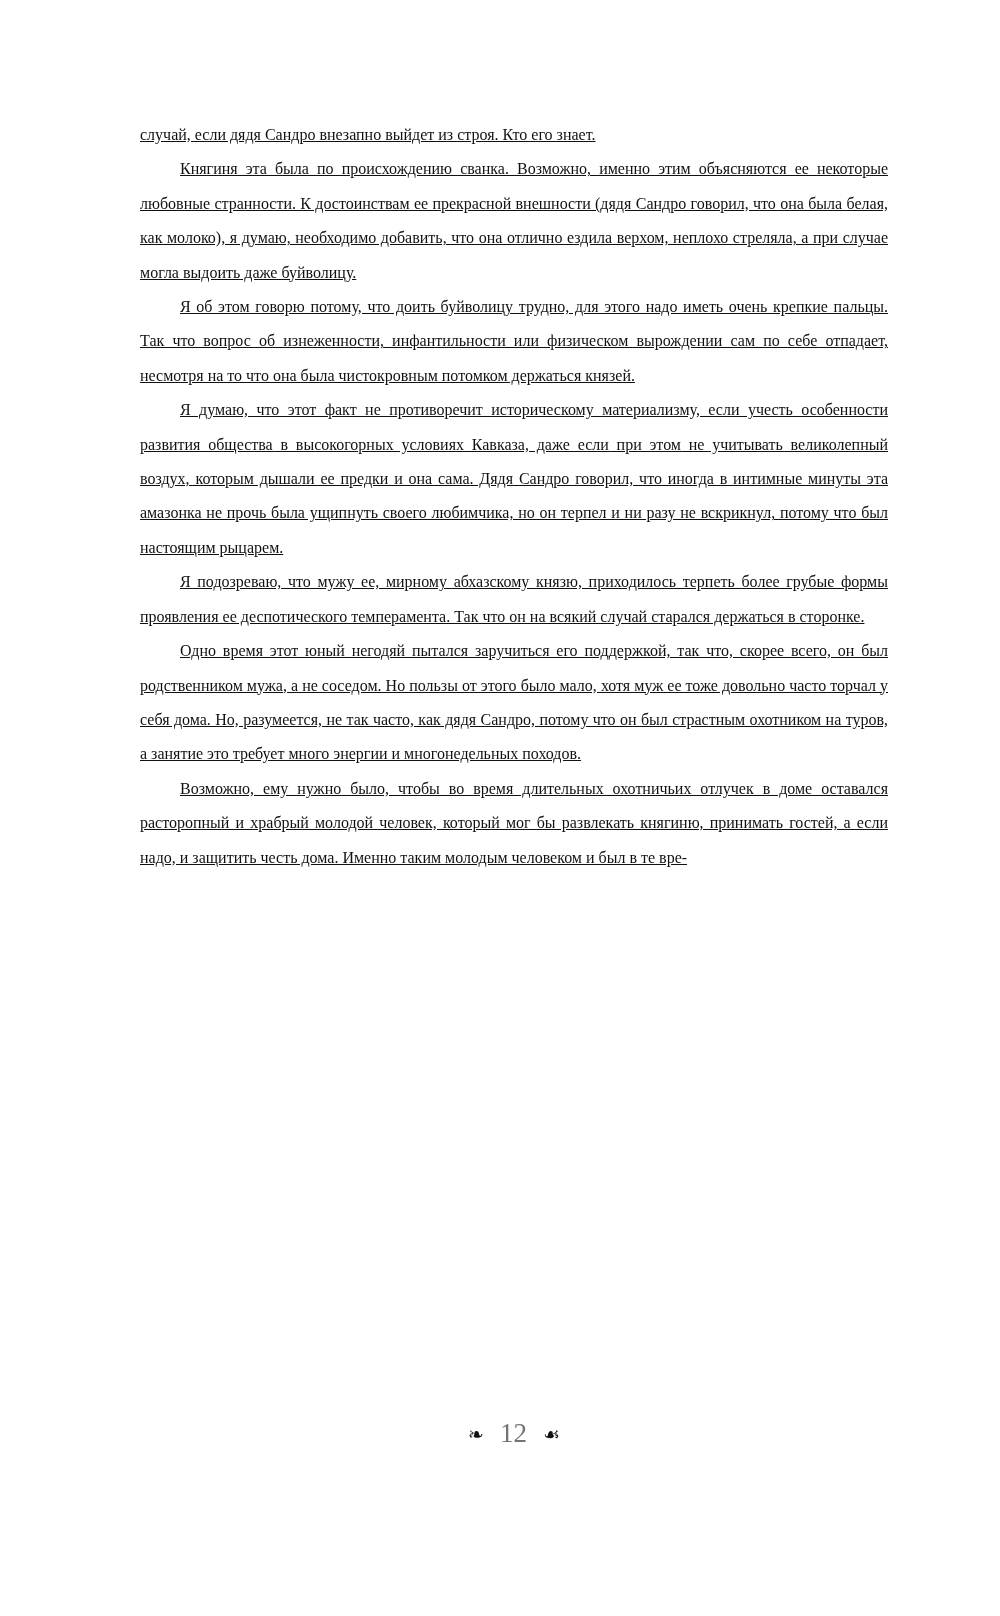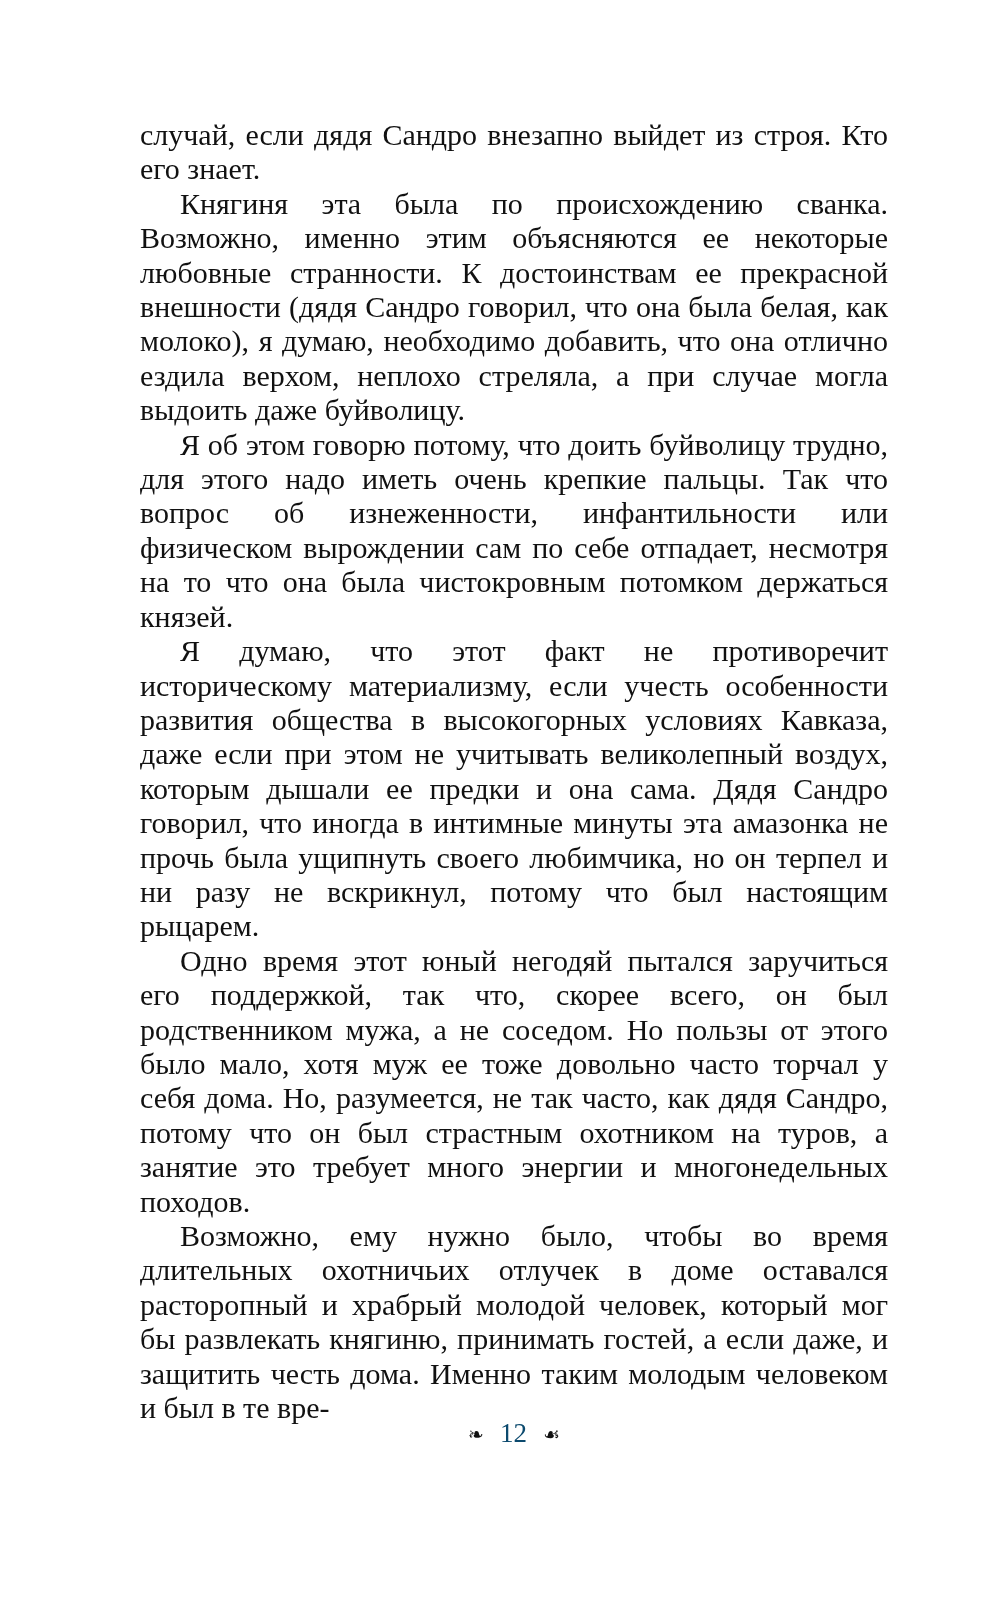--- a/index.html
+++ b/index.html
@@ -18,24 +18,25 @@
   .page {
     position: absolute;
     inset: 0;
     background: #ffffff;
   }
   .text-block {
     position: absolute;
     left: 140px;
     top: 118px;
     width: 748px;
-    font-size: 30px;
+    font-size: 16px;
     line-height: 34.4px;
     text-align: justify;
     hyphens: auto;
+    text-decoration: underline;
     -webkit-hyphens: auto;
   }
   .para {
     margin: 0;
     padding: 0;
   }
   .para.indent {
     text-indent: 40px;
   }
   .footer {
@@ -43,21 +44,21 @@
     left: 140px;
     top: 1418px;
     width: 748px;
     display: flex;
     justify-content: center;
     align-items: center;
     gap: 16px;
   }
   .page-number {
     font-size: 27px;
-    color: #0c4a6e;
+    color: #737373;
   }
   .ornament {
     font-family: "DejaVu Sans", sans-serif;
     font-size: 19px;
     color: #111111;
     line-height: 1;
     position: relative;
     top: 1px;
   }
 </style>
@@ -65,22 +66,23 @@
 <body>
 
 <div class="page">
 
   <div class="text-block">
 
   <p class="para">случай, если дядя Сандро внезапно выйдет из строя. Кто его знает.</p>
       <p class="para indent">Княгиня эта была по происхождению сванка. Возможно, именно этим объясняются ее некоторые любовные странности. К достоинствам ее прекрасной внешности (дядя Сандро говорил, что она была белая, как молоко), я думаю, необходимо добавить, что она отлично ездила верхом, неплохо стреляла, а при случае могла выдоить даже буйволицу.</p>
       <p class="para indent">Я об этом говорю потому, что доить буйволицу трудно, для этого надо иметь очень крепкие пальцы. Так что вопрос об изнеженности, инфантильности или физическом вырождении сам по себе отпадает, несмотря на то что она была чистокровным потомком держаться князей.</p>
       <p class="para indent">Я думаю, что этот факт не противоречит историческому материализму, если учесть особенности развития общества в высокогорных условиях Кавказа, даже если при этом не учитывать великолепный воздух, которым дышали ее предки и она сама. Дядя Сандро говорил, что иногда в интимные минуты эта амазонка не прочь была ущипнуть своего любимчика, но он терпел и ни разу не вскрикнул, потому что был настоящим рыцарем.</p>
+      <p class="para indent">Я подозреваю, что мужу ее, мирному абхазскому князю, приходилось терпеть более грубые формы проявления ее деспотического темперамента. Так что он на всякий случай старался держаться в сторонке.</p>
       <p class="para indent">Одно время этот юный негодяй пытался заручиться его поддержкой, так что, скорее всего, он был родственником мужа, а не соседом. Но пользы от этого было мало, хотя муж ее тоже довольно часто торчал у себя дома. Но, разумеется, не так часто, как дядя Сандро, потому что он был страстным охотником на туров, а занятие это требует много энергии и многонедельных походов.</p>
-      <p class="para indent">Возможно, ему нужно было, чтобы во время длительных охотничьих отлучек в доме оставался расторопный и храбрый молодой человек, который мог бы развлекать княгиню, принимать гостей, а если даже, и защитить честь дома. Именно таким молодым человеком и был в те вре-</p>
+      <p class="para indent">Возможно, ему нужно было, чтобы во время длительных охотничьих отлучек в доме оставался расторопный и храбрый молодой человек, который мог бы развлекать княгиню, принимать гостей, а если надо, и защитить честь дома. Именно таким молодым человеком и был в те вре-</p>
     </div>
 
   <div class="footer">
     <span class="ornament">❧</span>
     <span class="page-number">12</span>
     <span class="ornament">☙</span>
   </div>
 
 </div>
 

